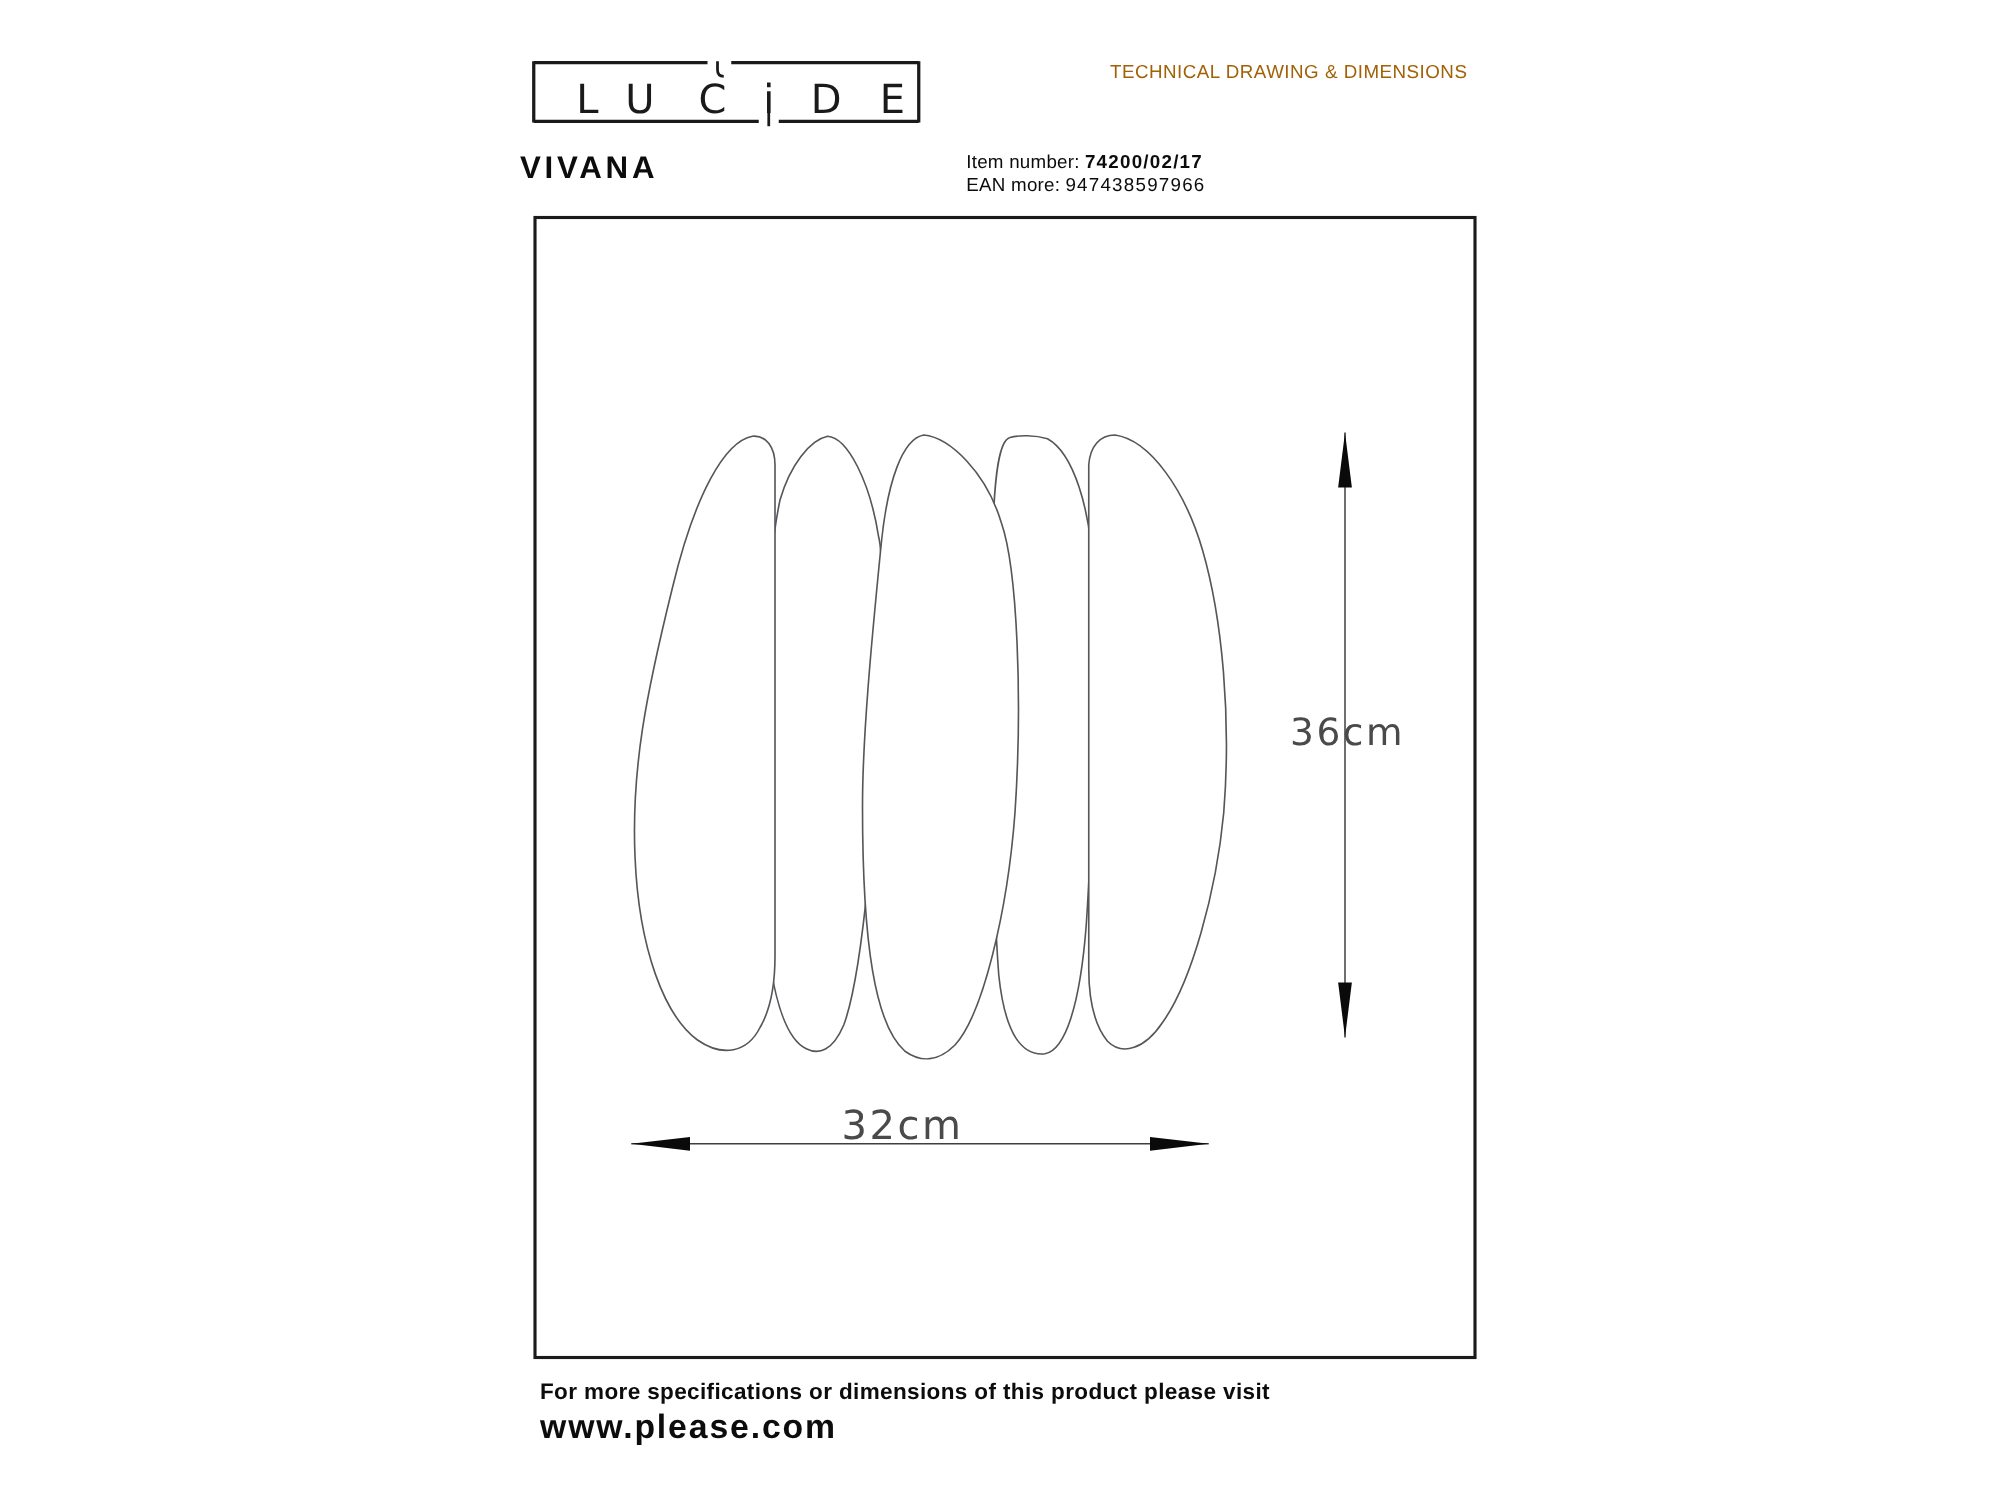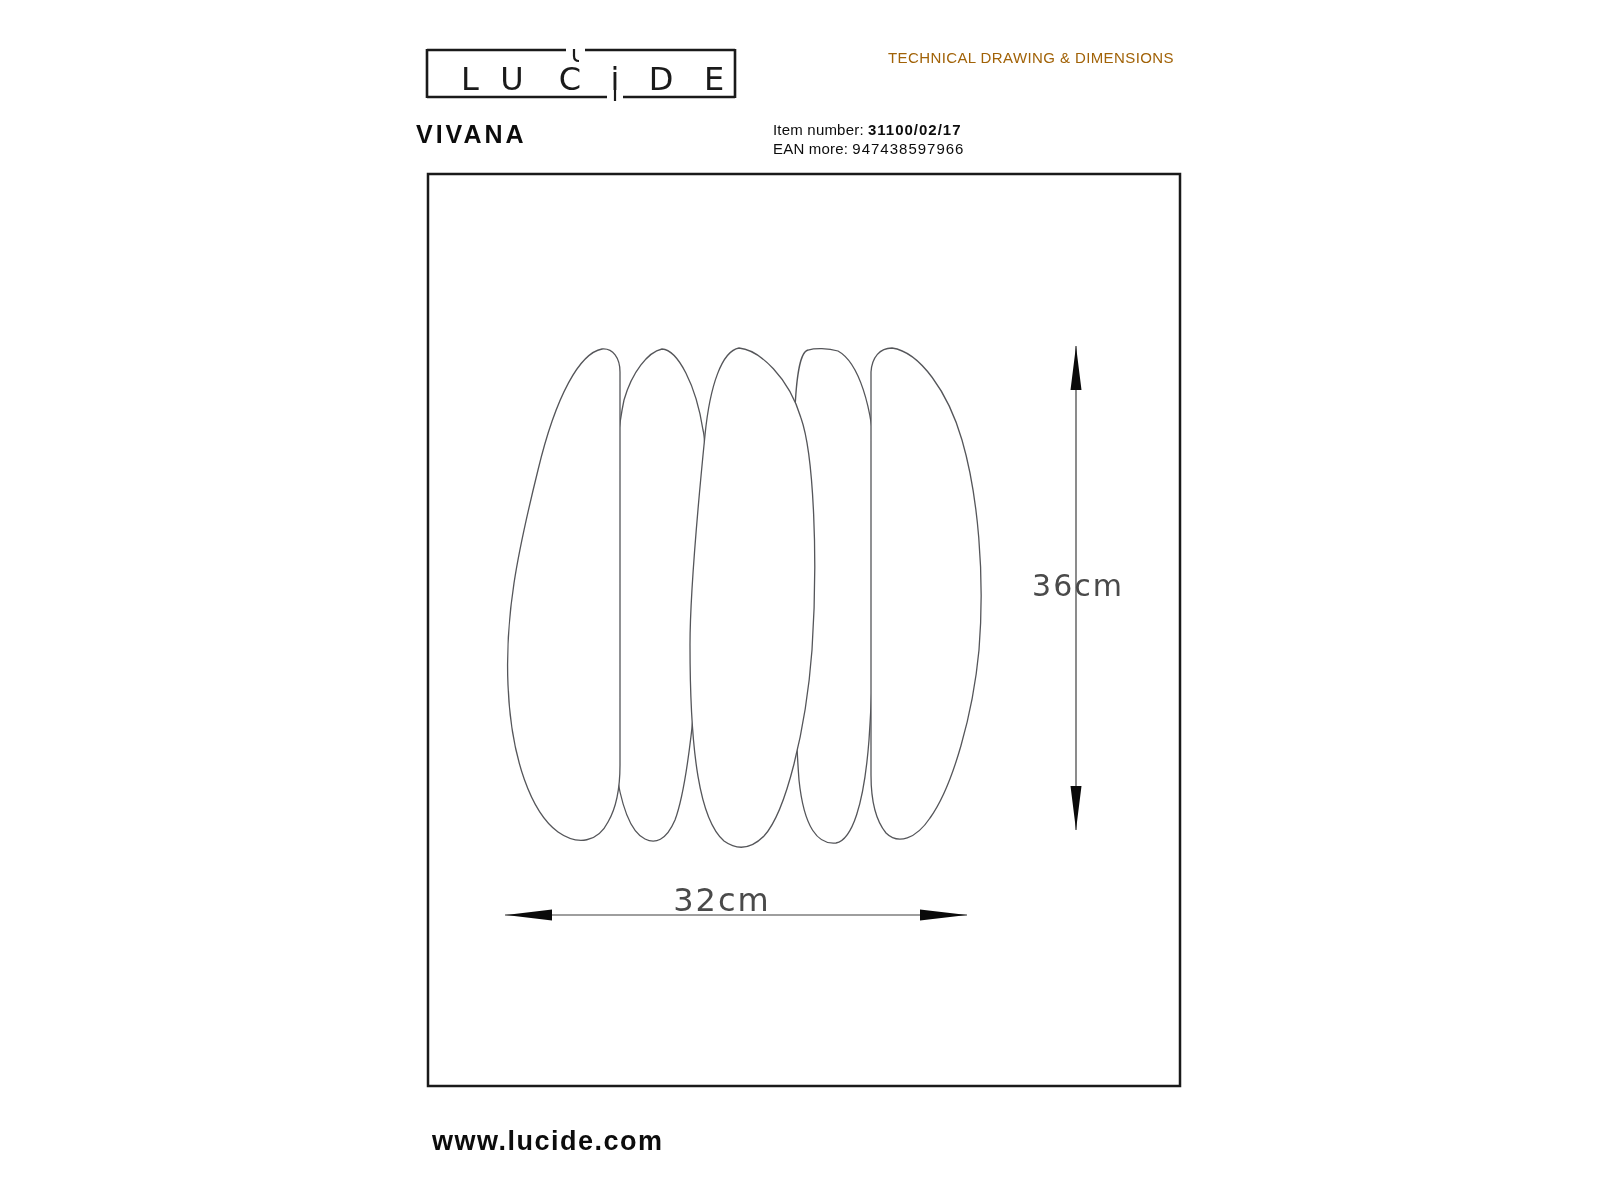--- a/index.html
+++ b/index.html
@@ -45,21 +45,21 @@
     <text class="logo-letter" x="714" y="90">E</text>
 
     <path d="M 615,90 L 615,101" class="logo-stroke" stroke-width="2.2"></path>
   </svg>
 
   <div id="doc-type" class="abs">TECHNICAL DRAWING &amp; DIMENSIONS</div>
   <div id="product-name" class="abs">VIVANA</div>
   <div id="codes" class="abs">
     <div>
       <span class="lbl">Item number:</span>
-      <span class="val">31100/02/17</span>
+      <span class="val">74200/02/17</span>
     </div>
     <div>
       <span class="lbl">EAN more:</span>
       <span class="val-normal">947438597966</span>
     </div>
   </div>
 
   <svg id="drawing-svg" style="left:400px;top:160px;" width="800" height="960" viewBox="400 160 800 960">
 
     <rect x="428" y="174" width="752" height="912" fill="#ffffff" stroke="#1a1a1a" stroke-width="2.5"></rect>
@@ -114,15 +114,16 @@
     </g>
 
     <g>
       <line class="dimline" x1="505" y1="915" x2="967" y2="915"></line>
       <polygon class="dimhead" points="505,915 552,909.5 552,920.5"></polygon>
       <polygon class="dimhead" points="967,915 920,909.5 920,920.5"></polygon>
       <text class="dimtext" x="722" y="911" font-size="32" text-anchor="middle">32cm</text>
     </g>
   </svg>
 
-  <div id="footer-site" class="abs">www.lucide.com</div>
+  <div id="footer-note" class="abs">For more specifications or dimensions of this product please visit</div>
+  <div id="footer-site" class="abs">www.please.com</div>
 
 </div>
 
 </body></html>

